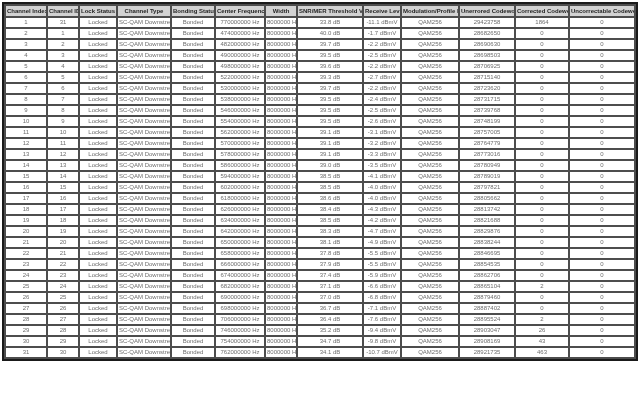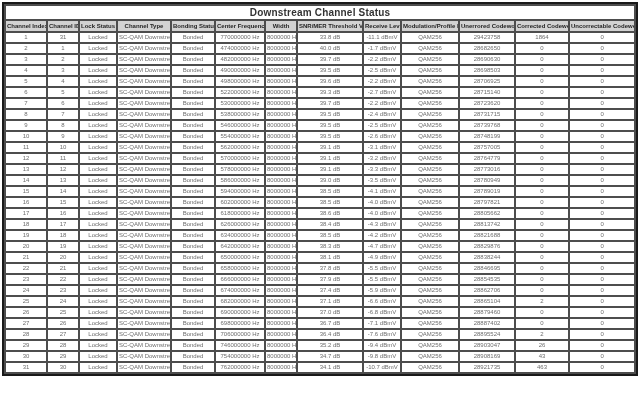--- a/index.html
+++ b/index.html
@@ -68,23 +68,20 @@
       <col style="width:30px">
         <col style="width:64px">
         <col style="width:36px">
       <col style="width:56px">
         <col style="width:54px">
         <col style="width:52px">
       <col style="width:64px">
     </colgroup>
     <thead>
       <tr>
-        <th class="title-cell" colspan="13">Downstream Channel Status</th>
-      </tr>
-      <tr>
           <th class="col-head">Channel Index</th>
           <th class="col-head">Channel ID</th>
           <th class="col-head">Lock Status</th>
           <th class="col-head">Channel Type</th>
           <th class="col-head">Bonding Status</th>
           <th class="col-head">Center Frequency</th>
           <th class="col-head">Width</th>
           <th class="col-head">SNR/MER Threshold Value</th>
           <th class="col-head">Receive Level</th>
           <th class="col-head">Modulation/Profile ID</th>

